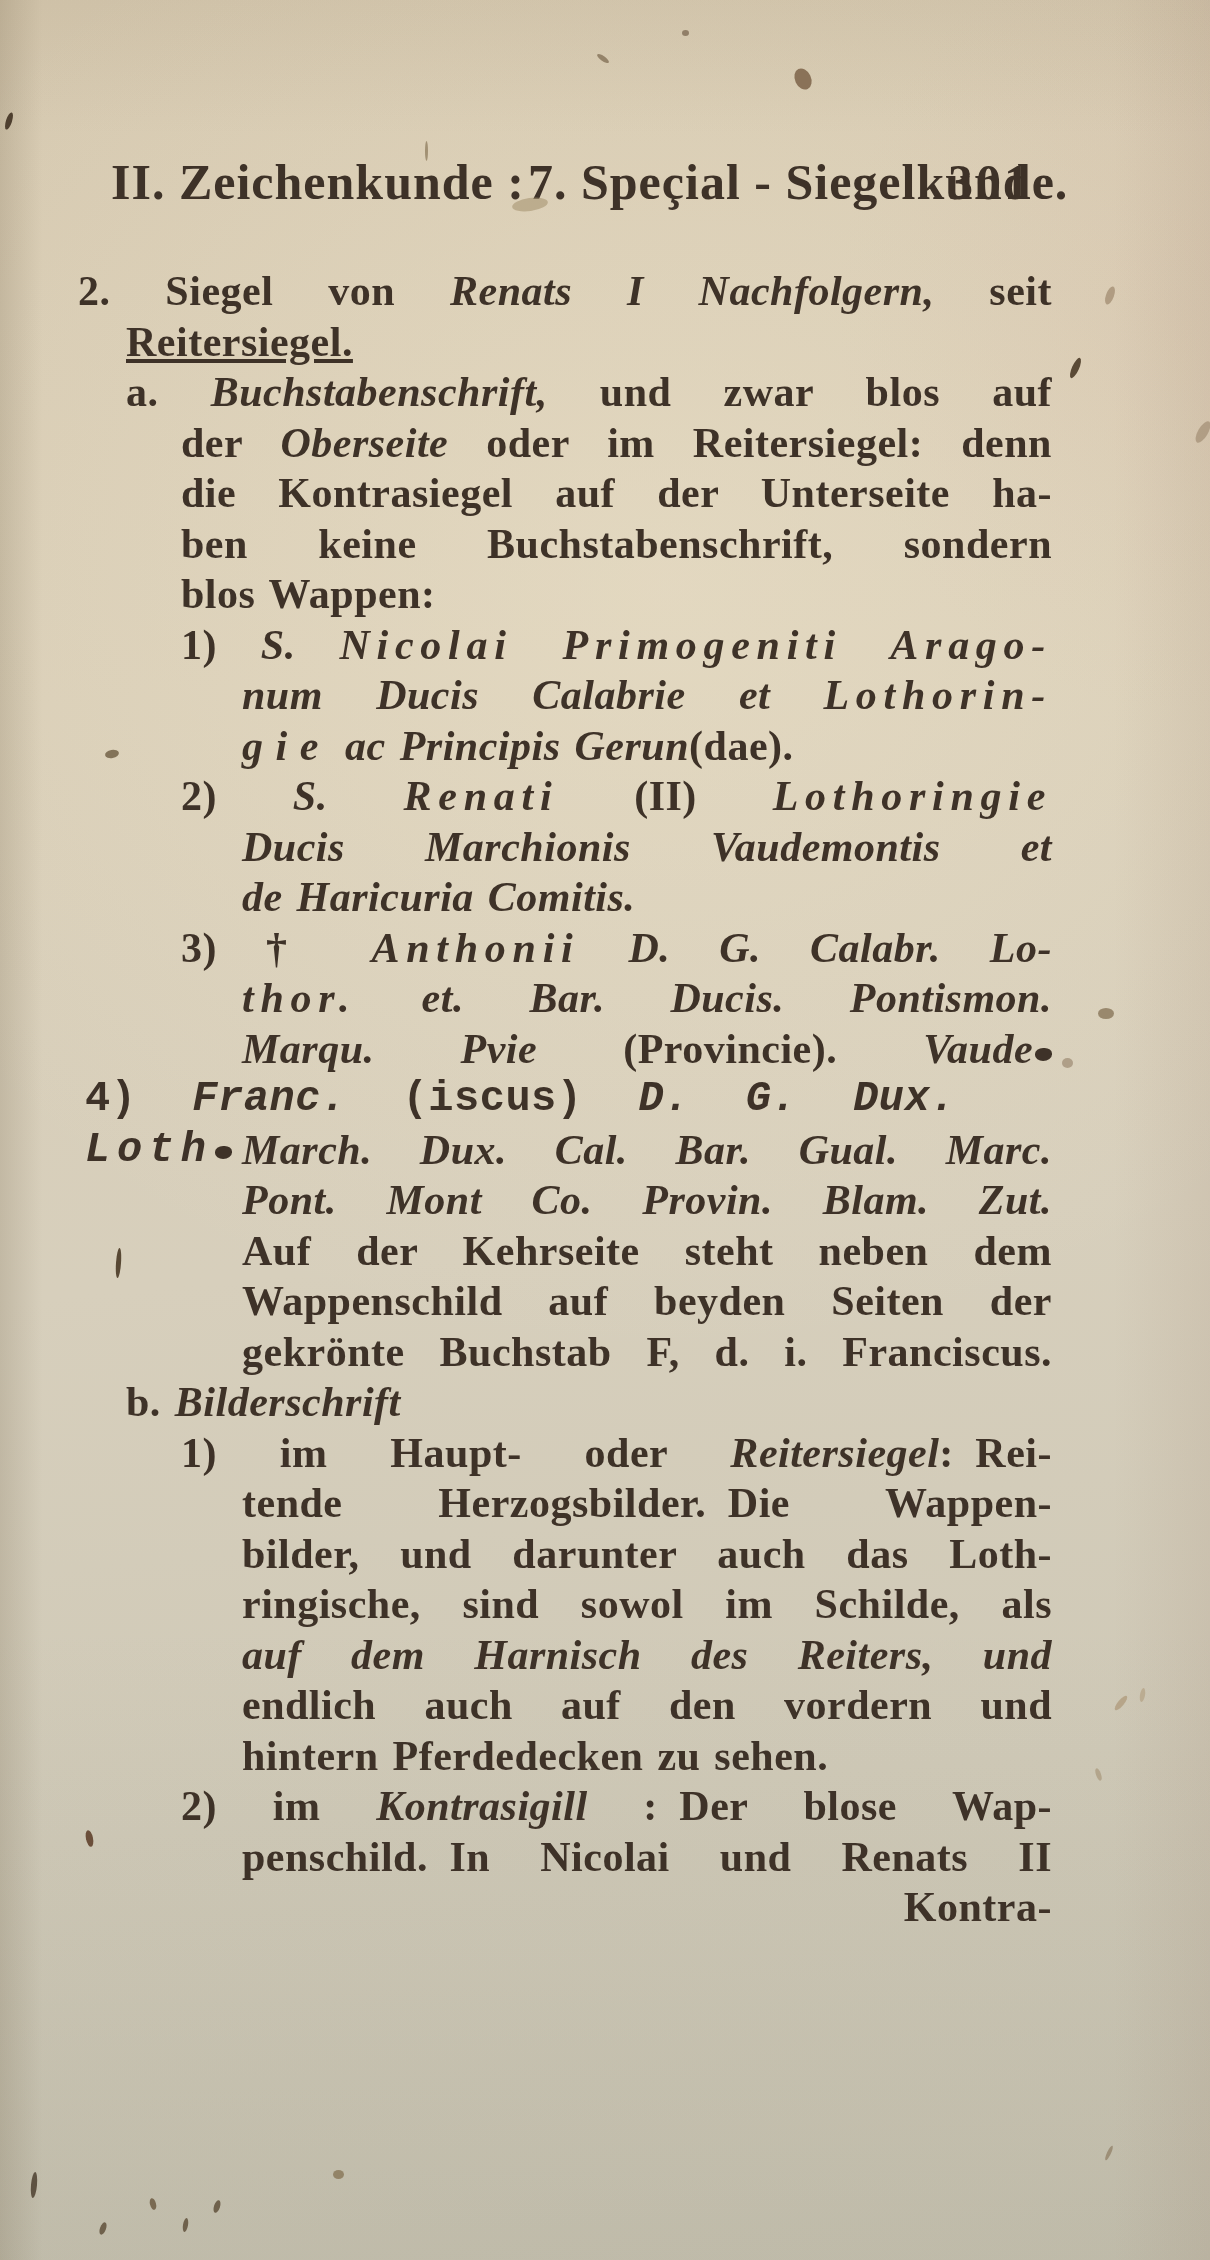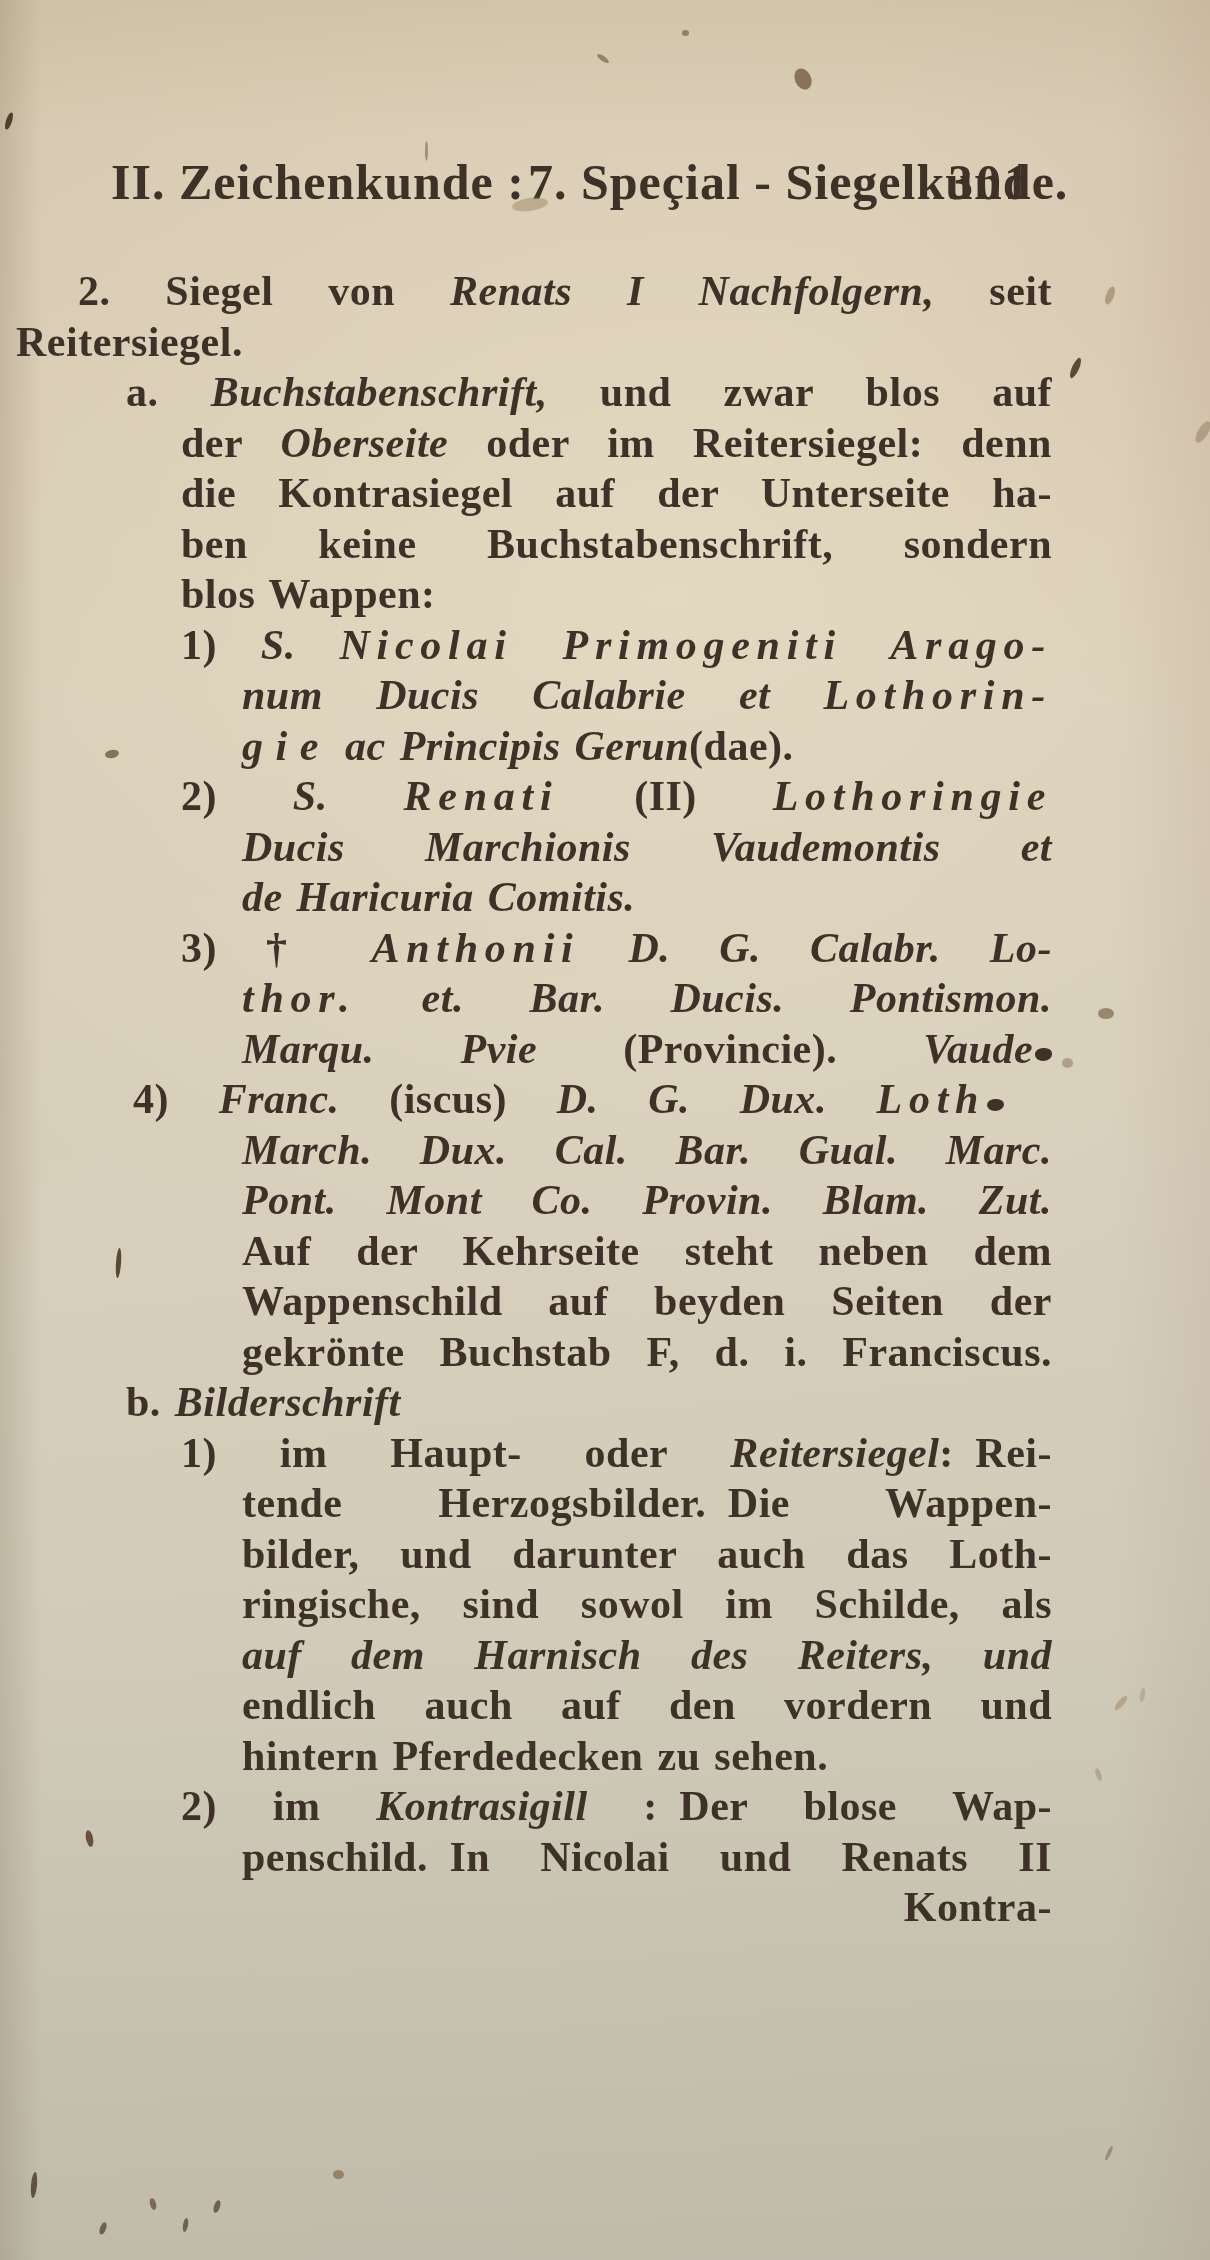--- a/index.html
+++ b/index.html
@@ -53,36 +53,36 @@
 <div class="page">
 
   <header class="running-head">
     <span class="rh-left">II. Zeichenkunde :</span>
     <span class="rh-center">7. Speçial - Siegelkunde.</span>
     <span class="rh-page">301</span>
   </header>
 
   <main class="text-block" id="text-block">
       <div class="line j" style="margin-left: 62px; width: 974px;"><span class="">2. Siegel von </span><span class="it">Renats I Nachfolgern,</span><span class=""> seit</span></div>
-      <div class="line" style="width: 926px;"><span class="">Reitersiegel.</span></div>
+      <div class="line" style="margin-left: 110px; width: 926px; text-decoration: underline;"><span class="">Reitersiegel.</span></div>
       <div class="line j" style="margin-left: 110px; width: 926px;"><span class="">a. </span><span class="it">Buchstabenschrift,</span><span class=""> und zwar blos auf</span></div>
       <div class="line j" style="margin-left: 165px; width: 871px;"><span class="">der </span><span class="it">Oberseite</span><span class=""> oder im Reitersiegel: denn</span></div>
       <div class="line j" style="margin-left: 165px; width: 871px;"><span class="">die Kontrasiegel auf der Unterseite ha-</span></div>
       <div class="line j" style="margin-left: 165px; width: 871px;"><span class="">ben keine Buchstabenschrift, sondern</span></div>
       <div class="line" style="margin-left: 165px; width: 871px;"><span class="">blos Wappen:</span></div>
       <div class="line j" style="margin-left: 165px; width: 871px;"><span class="">1) </span><span class="it">S. </span><span class="it sp">Nicolai Primogeniti Arago-</span></div>
       <div class="line j" style="margin-left: 226px; width: 810px;"><span class="it">num Ducis Calabrie et </span><span class="it sp">Lothorin-</span></div>
       <div class="line" style="margin-left: 226px; width: 810px;"><span class="it sp2">gie</span><span class="it"> ac Principis Gerun</span><span class="">(dae).</span></div>
       <div class="line j" style="margin-left: 165px; width: 871px;"><span class="">2) </span><span class="it">S. </span><span class="it sp">Renati</span><span class="it"> </span><span class="">(II)</span><span class="it"> </span><span class="it sp">Lothoringie</span></div>
       <div class="line j" style="margin-left: 226px; width: 810px;"><span class="it">Ducis Marchionis Vaudemontis et</span></div>
       <div class="line" style="margin-left: 226px; width: 810px;"><span class="it">de Haricuria Comitis.</span></div>
       <div class="line j" style="margin-left: 165px; width: 871px;"><span class="">3) † </span><span class="it sp">Anthonii</span><span class="it"> D. G. Calabr. Lo-</span></div>
       <div class="line j" style="margin-left: 226px; width: 810px;"><span class="it sp">thor.</span><span class="it"> et. Bar. Ducis. Pontismon.</span></div>
       <div class="line j" style="margin-left: 226px; width: 810px;"><span class="it">Marqu. Pvie </span><span class="">(Provincie). </span><span class="it">Vaude</span><span class="blot"></span></div>
-      <div class="line j" style="margin-left: 117px; width: 871px;"><span class="">4) </span><span class="it">Franc.</span><span class=""> (iscus) </span><span class="it">D. G. Dux. </span><span class="it sp">Loth</span><span class="blot"></span></div>
+      <div class="line j" style="margin-left: 69px; width: 871px; font-family: Liberation Mono, monospace;"><span class="">4) </span><span class="it">Franc.</span><span class=""> (iscus) </span><span class="it">D. G. Dux. </span><span class="it sp">Loth</span><span class="blot"></span></div>
       <div class="line j" style="margin-left: 226px; width: 810px;"><span class="it">March. Dux. Cal. Bar. Gual. Marc.</span></div>
       <div class="line j" style="margin-left: 226px; width: 810px;"><span class="it">Pont. Mont Co. Provin. Blam. Zut.</span></div>
       <div class="line j" style="margin-left: 226px; width: 810px;"><span class="">Auf der Kehrseite steht neben dem</span></div>
       <div class="line j" style="margin-left: 226px; width: 810px;"><span class="">Wappenschild auf beyden Seiten der</span></div>
       <div class="line j" style="margin-left: 226px; width: 810px;"><span class="">gekrönte Buchstab F, d. i. Franciscus.</span></div>
       <div class="line" style="margin-left: 110px; width: 926px;"><span class="">b. </span><span class="it">Bilderschrift</span></div>
       <div class="line j" style="margin-left: 165px; width: 871px;"><span class="">1) im Haupt- oder </span><span class="it">Reitersiegel</span><span class="">: Rei-</span></div>
       <div class="line j" style="margin-left: 226px; width: 810px;"><span class="">tende Herzogsbilder. Die Wappen-</span></div>
       <div class="line j" style="margin-left: 226px; width: 810px;"><span class="">bilder, und darunter auch das Loth-</span></div>
       <div class="line j" style="margin-left: 226px; width: 810px;"><span class="">ringische, sind sowol im Schilde, als</span></div>

